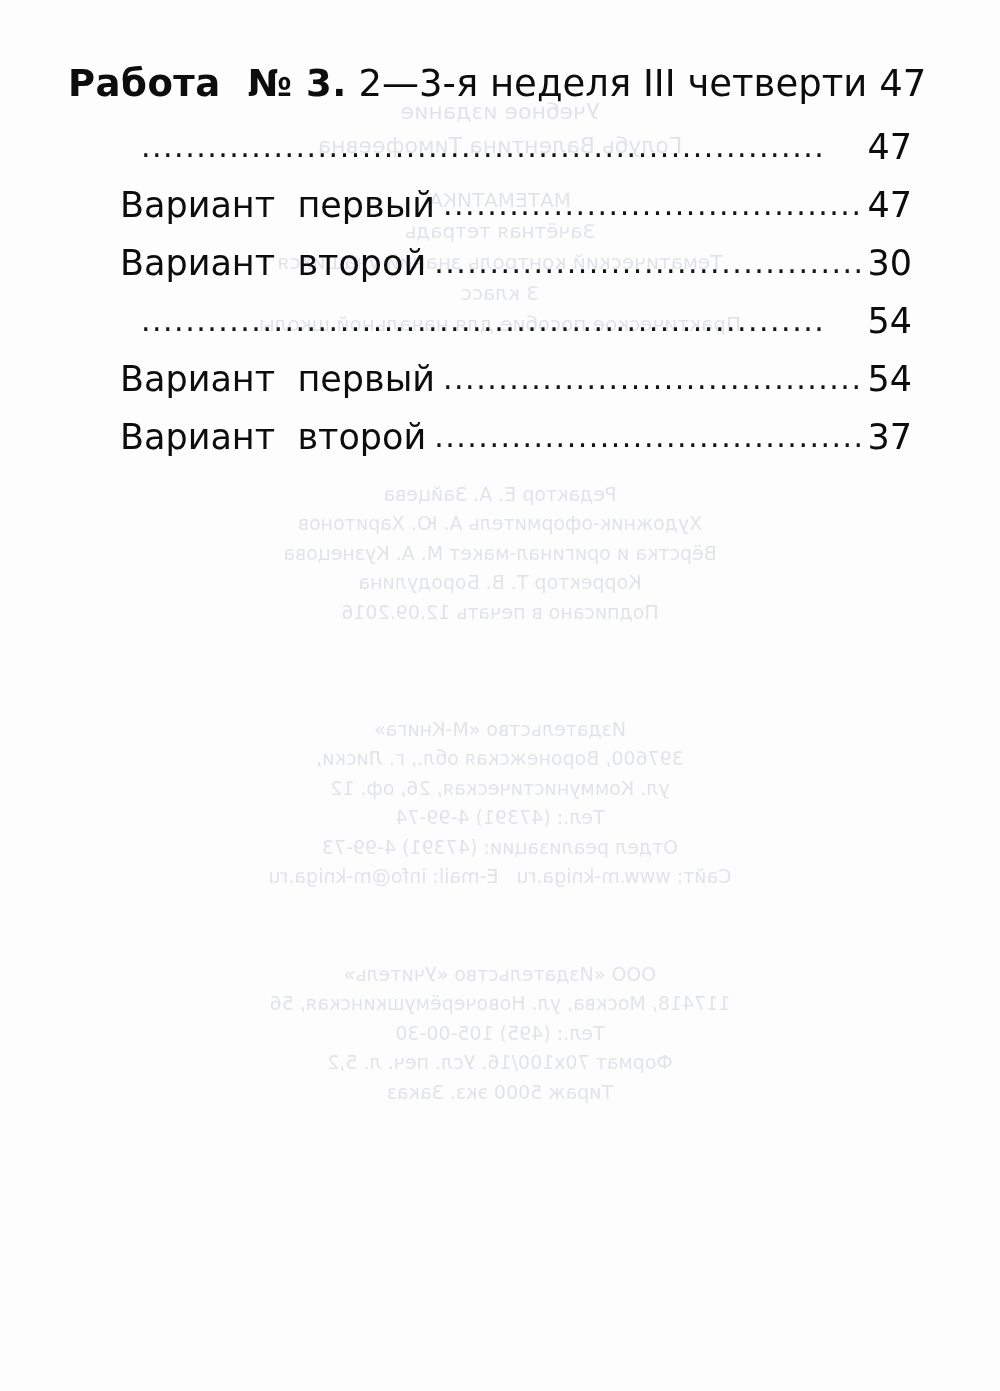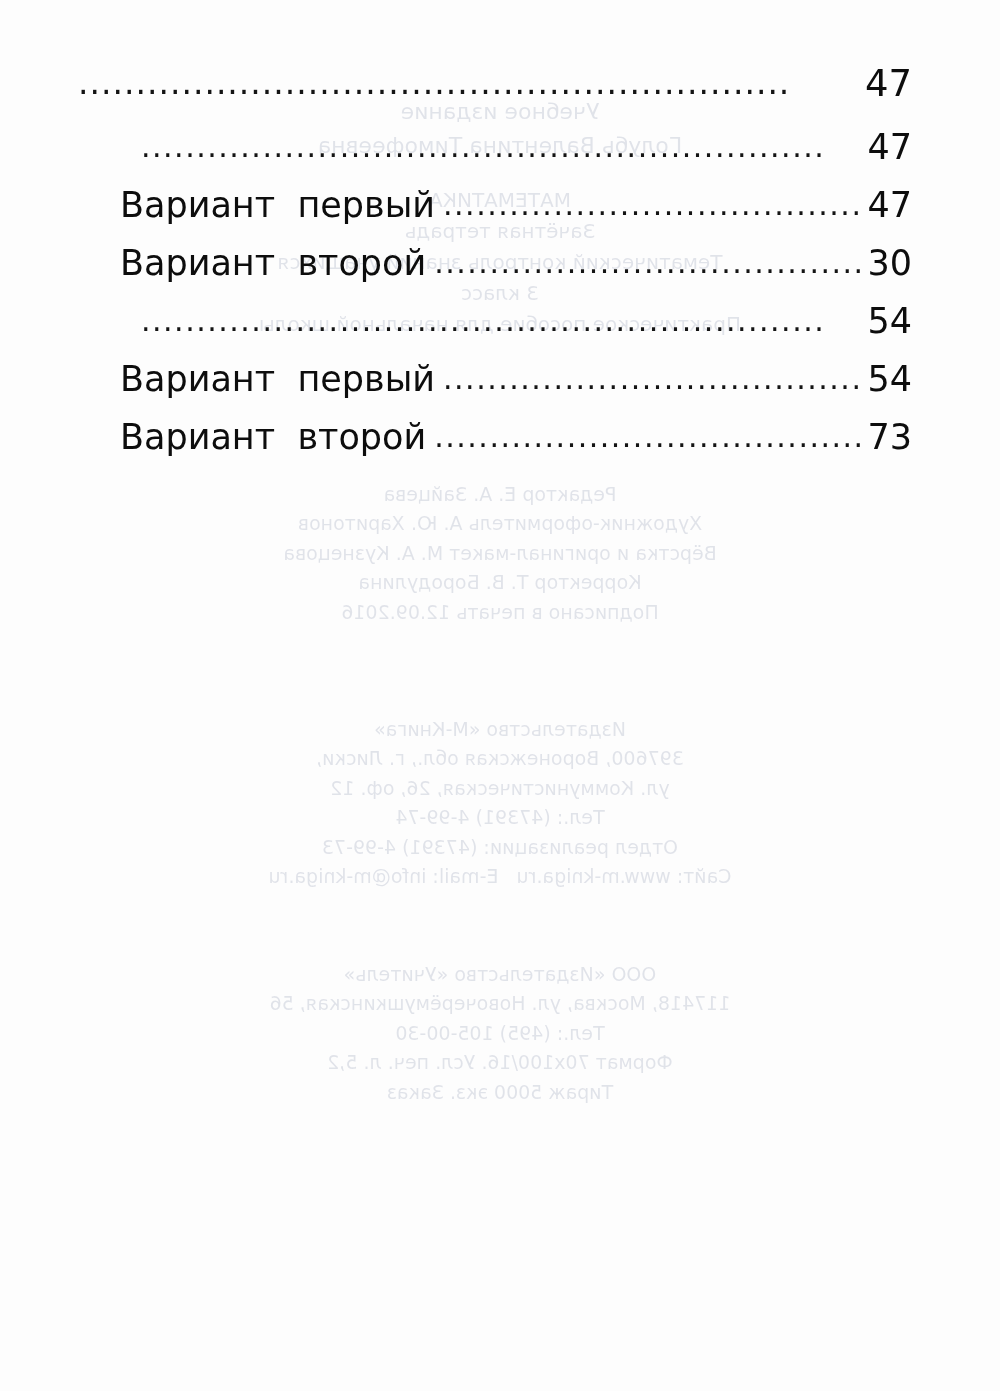--- a/index.html
+++ b/index.html
@@ -148,20 +148,21 @@
       <span class="ghost-line">117418, Москва, ул. Новочерёмушкинская, 56</span>
       <span class="ghost-line">Тел.: (495) 105-00-30</span>
       <span class="ghost-line">Формат 70х100/16. Усл. печ. л. 5,2</span>
       <span class="ghost-line">Тираж 5000 экз. Заказ</span>
     </div>
   </div>
 
   <div class="toc">
 
     <div class="toc-row level-0 sp-0">
+      <span class="toc-label"><span class="toc-strong">Работа  № 3.</span><span class="toc-rest"> 2—3-я неделя III четверти</span></span>
       <span class="toc-dots">..............................................................</span>
       <span class="toc-page">47</span>
     </div>
 
     <div class="toc-row level-1 sp-1">
       <span class="toc-dots">..............................................................</span>
       <span class="toc-page">47</span>
     </div>
 
     <div class="toc-row level-2 sp-1">
@@ -183,17 +184,17 @@
 
     <div class="toc-row level-2 sp-1">
       <span class="toc-label">Вариант  первый</span>
       <span class="toc-dots">..............................................................</span>
       <span class="toc-page">54</span>
     </div>
 
     <div class="toc-row level-2">
       <span class="toc-label">Вариант  второй</span>
       <span class="toc-dots">..............................................................</span>
-      <span class="toc-page">73</span>
+      <span class="toc-page">37</span>
     </div>
 
   </div>
 </div>
 
 </body></html>

